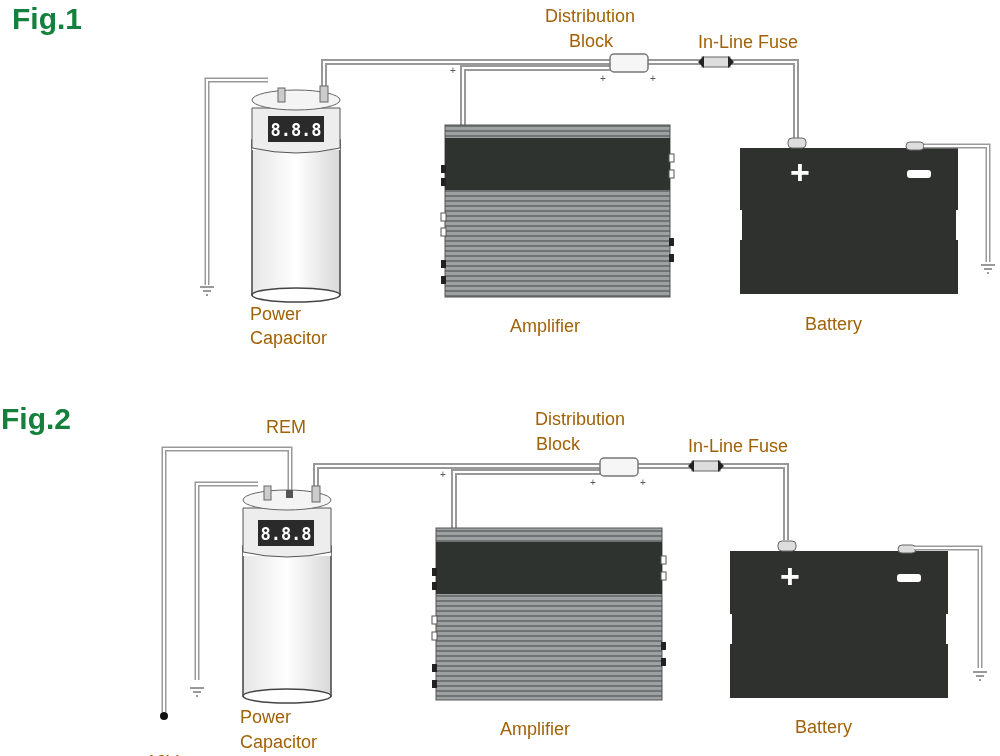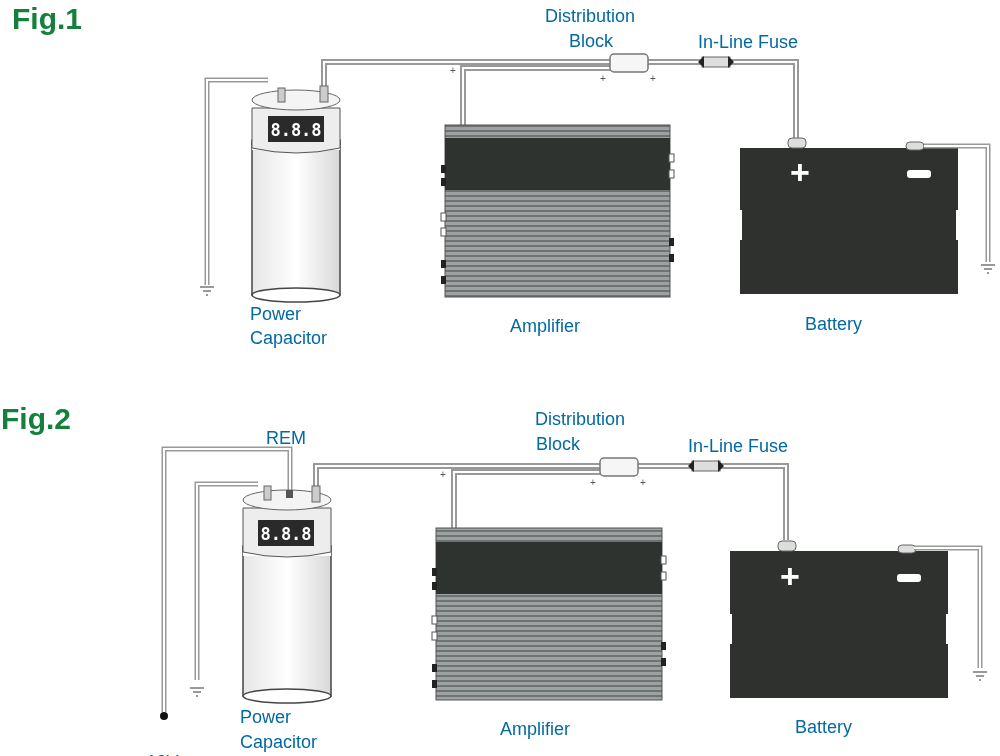--- a/index.html
+++ b/index.html
@@ -1,18 +1,18 @@
 <!DOCTYPE html>
 <html><head>
 <meta charset="utf-8">
 <style>
   html,body{margin:0;padding:0;background:#fff;}
   body{width:1000px;height:756px;position:relative;overflow:hidden;font-family:"Liberation Sans",sans-serif;color:#222;}
   .fig-title{position:absolute;font-weight:bold;font-size:30px;color:#15803d;}
-  .lbl{position:absolute;font-size:18px;color:#0369a1;line-height:22px;}
+  .lbl{position:absolute;font-size:18px;color:#a16207;line-height:22px;}
   svg{position:absolute;left:0;top:0;}
 </style>
 </head>
 <body>
 
 <div class="fig-title" style="left:12px;top:2px;">Fig.1</div>
 
 <svg width="1000" height="756">
   <defs>
     <pattern id="fins" width="4" height="5" patternUnits="userSpaceOnUse">
@@ -181,18 +181,18 @@
 <div class="lbl" style="left:698px;top:31px;">In-Line Fuse</div>
 <div class="lbl" style="left:250px;top:303px;">Power</div>
 <div class="lbl" style="left:250px;top:327px;">Capacitor</div>
 <div class="lbl" style="left:510px;top:315px;">Amplifier</div>
 <div class="lbl" style="left:805px;top:313px;">Battery</div>
 
 <div class="fig-title" style="left:1px;top:402px;">Fig.2</div>
 <div class="lbl" style="left:535px;top:408px;">Distribution</div>
 <div class="lbl" style="left:536px;top:433px;">Block</div>
 <div class="lbl" style="left:688px;top:435px;">In-Line Fuse</div>
-<div class="lbl" style="left:266px;top:427px;">REM</div>
+<div class="lbl" style="left:266px;top:416px;">REM</div>
 <div class="lbl" style="left:136px;top:726px;margin-top:25px;">+12V</div>
 <div class="lbl" style="left:240px;top:706px;">Power</div>
 <div class="lbl" style="left:240px;top:731px;">Capacitor</div>
 <div class="lbl" style="left:500px;top:718px;">Amplifier</div>
 <div class="lbl" style="left:795px;top:716px;">Battery</div>
 
 </body></html>

